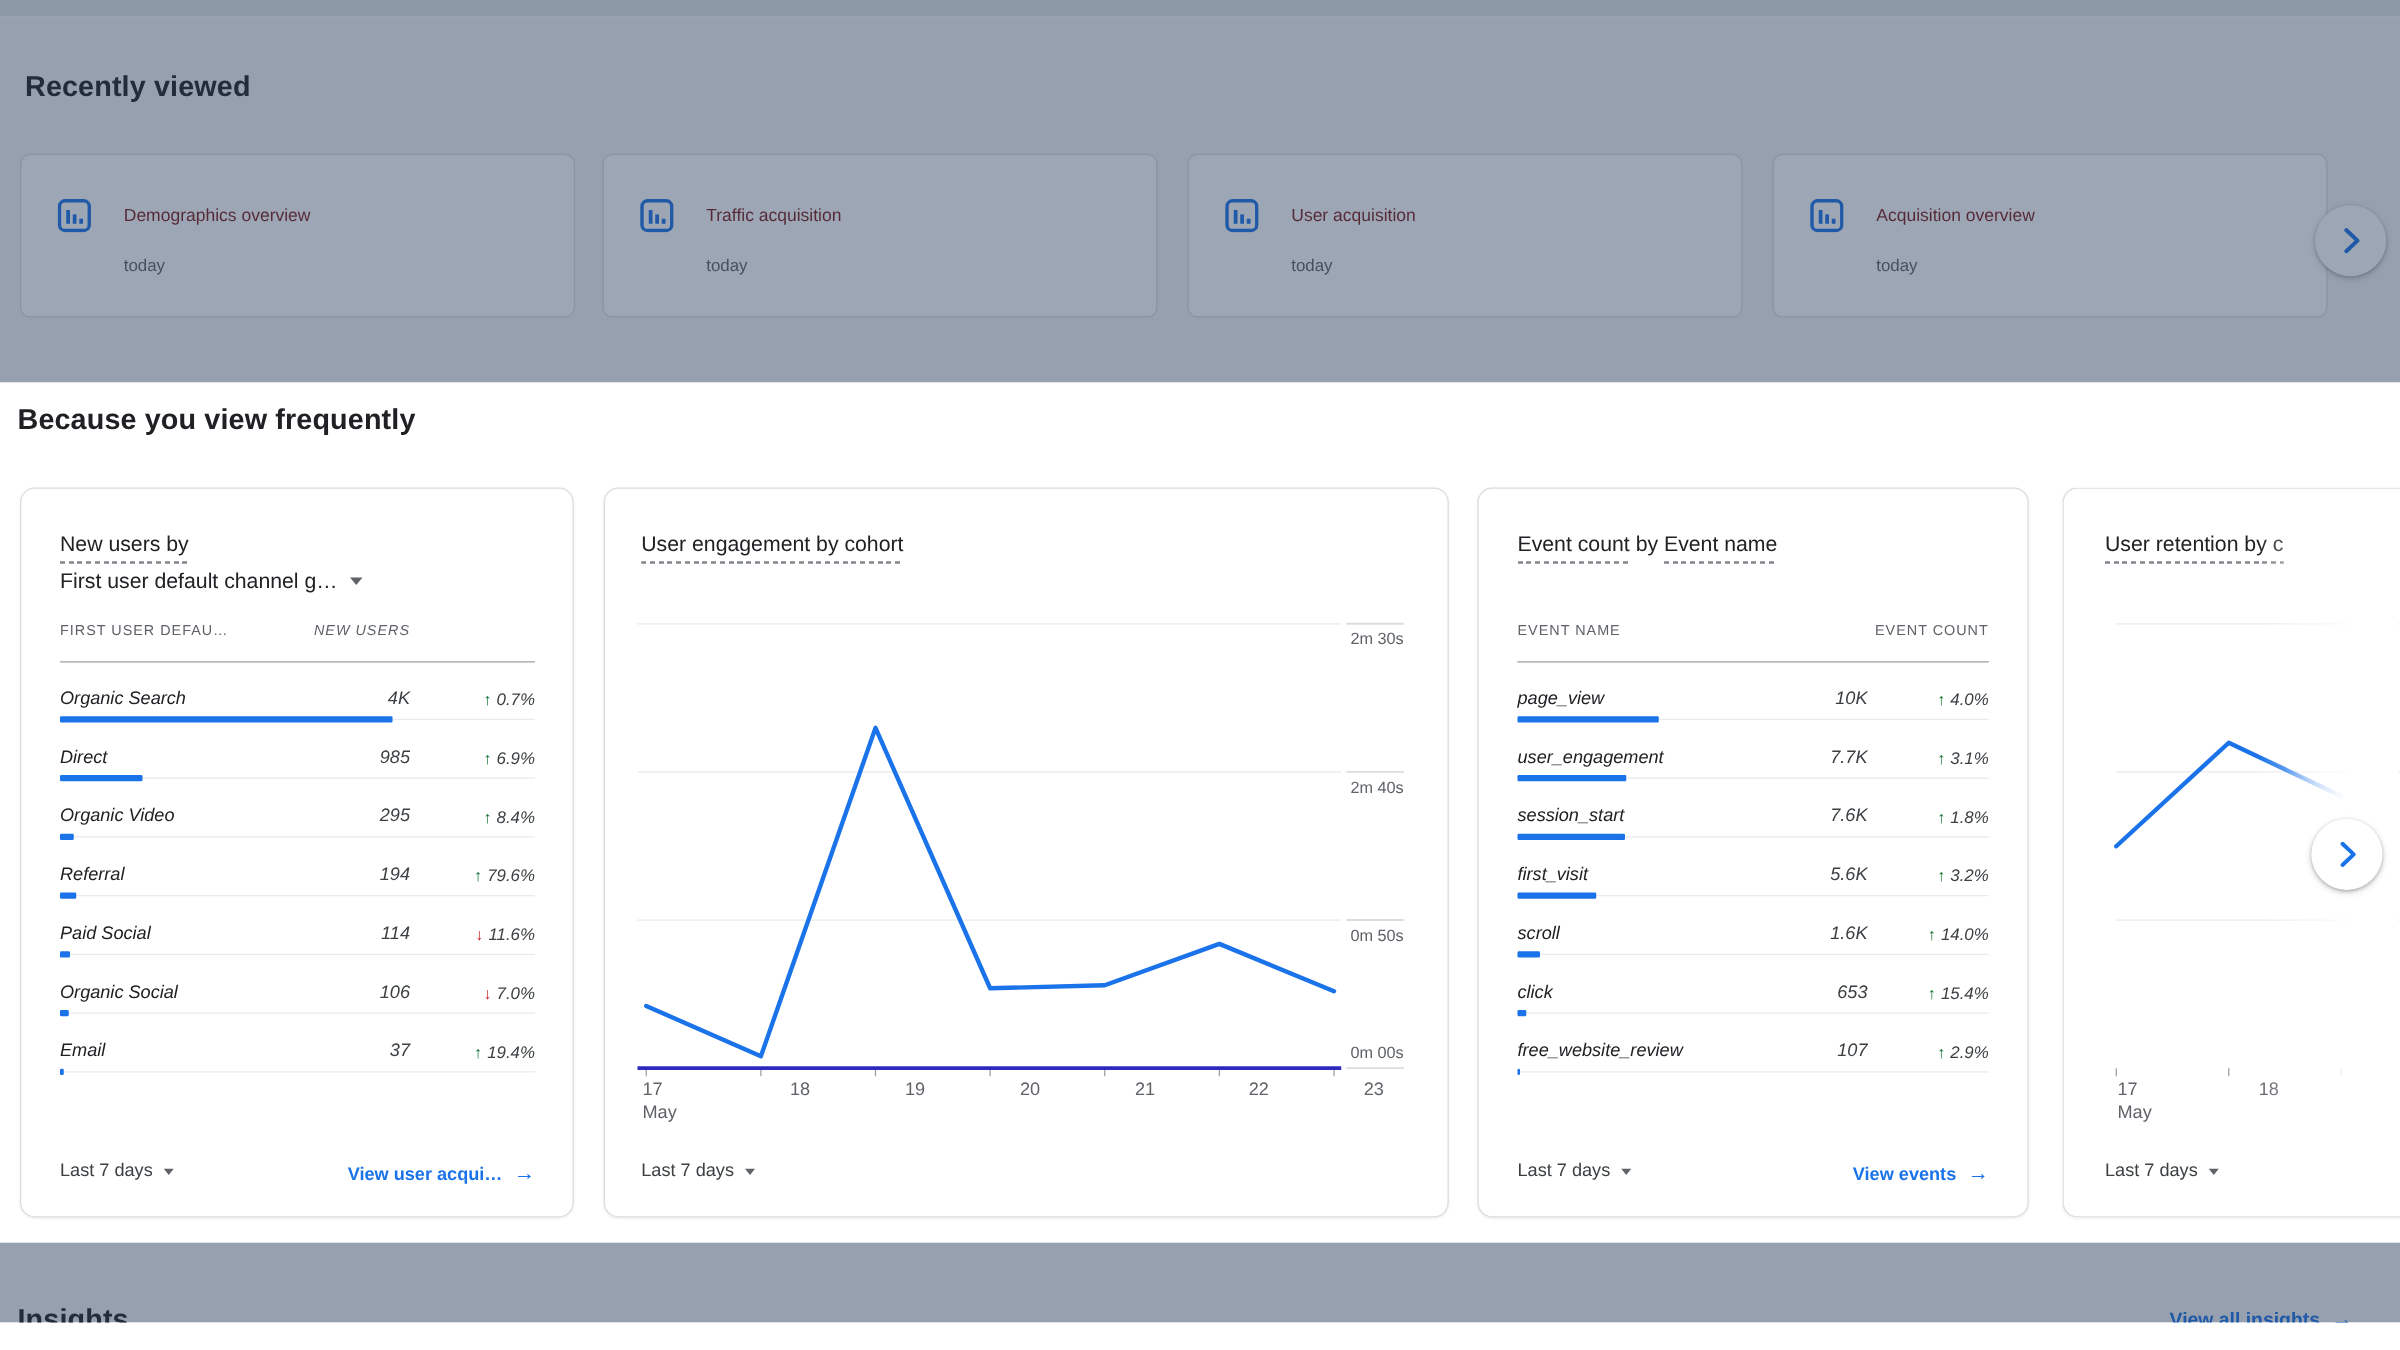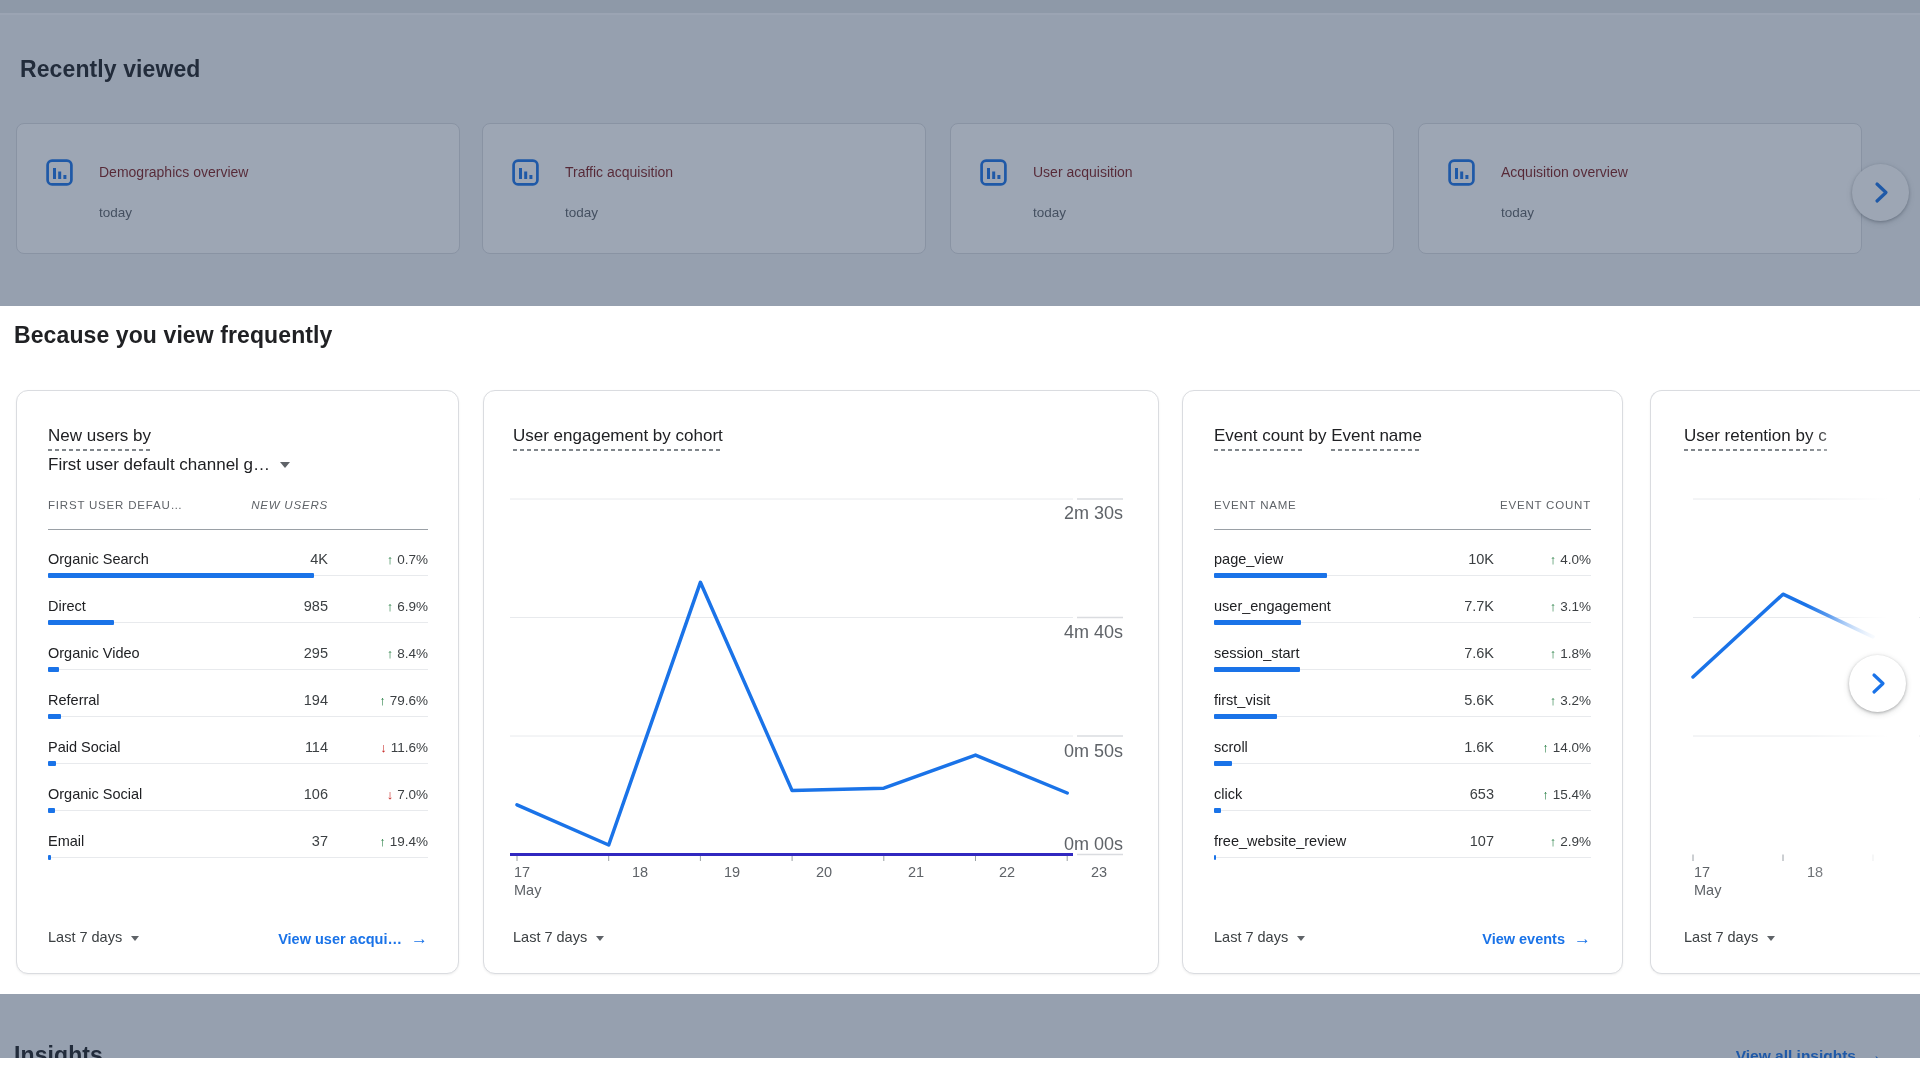--- a/index.html
+++ b/index.html
@@ -39,33 +39,33 @@
   .card-title{position:absolute;font-size:17px;color:#202124;white-space:nowrap;cursor:pointer;}
   .dashed{background-image:repeating-linear-gradient(to right,#80868b 0 4px,transparent 4px 7px);
     background-size:100% 2px;background-position:0 100%;background-repeat:no-repeat;padding-bottom:6px;}
   .caret{display:inline-block;width:0;height:0;border-left:5.5px solid transparent;border-right:5.5px solid transparent;border-top:6.5px solid #5f6368;margin-left:10px;vertical-align:2px;}
   .caret.sm{border-left-width:4.5px;border-right-width:4.5px;border-top-width:5.5px;margin-left:9px;vertical-align:1px;}
 
   
   .thead{position:absolute;top:499px;font-size:11.5px;letter-spacing:.8px;color:#5f6368;white-space:nowrap;}
   .thead .col2{position:absolute;top:0;text-align:right;}
   .thead-line{position:absolute;top:529px;height:1px;background:#9aa0a6;}
-  .trow{position:absolute;height:47px;font-size:14.5px;color:#202124;white-space:nowrap;}
+  .trow{position:absolute;height:47px;font-size:14.5px;color:#202124;white-space:nowrap;font-style:italic;}
   .tlabel{position:absolute;left:0;top:0;}
   .tval{position:absolute;left:200px;width:80px;text-align:right;color:#3c4043;}
   .tpct{position:absolute;right:0;top:1px;width:110px;text-align:right;font-size:13.5px;color:#3c4043;}
   .arr{font-weight:700;margin-right:4px;font-size:13px;}
   .tpct.up .arr{color:#137333;}
   .tpct.down .arr{color:#c5221f;}
   .track{position:absolute;left:0;top:22px;width:100%;height:5px;}
   .hair{position:absolute;left:0;right:0;top:2px;height:1px;background:#e8eaed;}
   .bar{position:absolute;left:0;top:0;height:5px;background:#1a73e8;border-radius:1px;}
 
   
-  .ytick{position:absolute;width:60px;text-align:right;font-size:18px;color:#5f6368;white-space:nowrap;}
+  .ytick{position:absolute;width:60px;text-align:right;font-size:13px;color:#5f6368;white-space:nowrap;}
   .xtick{position:absolute;font-size:14.5px;color:#5f6368;white-space:nowrap;}
   .xtick.centered{transform:translateX(-50%);margin-left:32px;}
 
   
   .range-label{position:absolute;top:929px;font-size:14.5px;color:#3c4043;cursor:pointer;white-space:nowrap;}
   .card-link{position:absolute;top:929px;width:230px;text-align:right;font-size:14.5px;font-weight:700;color:#1a73e8;cursor:pointer;white-space:nowrap;}
   .link-arrow{font-size:17px;margin-left:9px;font-weight:700;}
 
   
   #retention-fade{position:absolute;left:1806px;top:392px;width:113px;height:580px;
@@ -246,21 +246,21 @@
   <line x1="125.7" y1="463.5" x2="125.7" y2="470" stroke="#9aa0a6" stroke-width="1"></line>
   <line x1="217.4" y1="463.5" x2="217.4" y2="470" stroke="#9aa0a6" stroke-width="1"></line>
   <line x1="309.1" y1="463.5" x2="309.1" y2="470" stroke="#9aa0a6" stroke-width="1"></line>
   <line x1="400.8" y1="463.5" x2="400.8" y2="470" stroke="#9aa0a6" stroke-width="1"></line>
   <line x1="492.5" y1="463.5" x2="492.5" y2="470" stroke="#9aa0a6" stroke-width="1"></line>
   <line x1="584.2" y1="463.5" x2="584.2" y2="470" stroke="#9aa0a6" stroke-width="1"></line>
   <line x1="27" y1="463.5" x2="590" y2="463.5" stroke="#3128c0" stroke-width="3"></line>
   <polyline class="series" points="34.0,413.8 125.7,454.0 217.4,191.3 309.1,399.6 400.8,397.2 492.5,364.1 584.2,402.0" fill="none" stroke="#1a73e8" stroke-width="3.5" stroke-linejoin="round" stroke-linecap="round"></polyline>
 </svg>
 <div class="ytick" style="left:1063px;top:503px;">2m 30s</div>
-<div class="ytick" style="left:1063px;top:622px;">4m 40s</div>
+<div class="ytick" style="left:1063px;top:622px;">2m 40s</div>
 <div class="ytick" style="left:1063px;top:741px;">0m 50s</div>
 <div class="ytick" style="left:1063px;top:834px;">0m 00s</div>
 <div class="xtick" style="left:514px;top:864px;">17</div>
 <div class="xtick" style="left:514px;top:882px;">May</div>
 <div class="xtick centered" style="left:608px;top:864px;">18</div>
 <div class="xtick centered" style="left:700px;top:864px;">19</div>
 <div class="xtick centered" style="left:792px;top:864px;">20</div>
 <div class="xtick centered" style="left:884px;top:864px;">21</div>
 <div class="xtick centered" style="left:975px;top:864px;">22</div>
 <div class="xtick centered" style="left:1067px;top:864px;">23</div>

